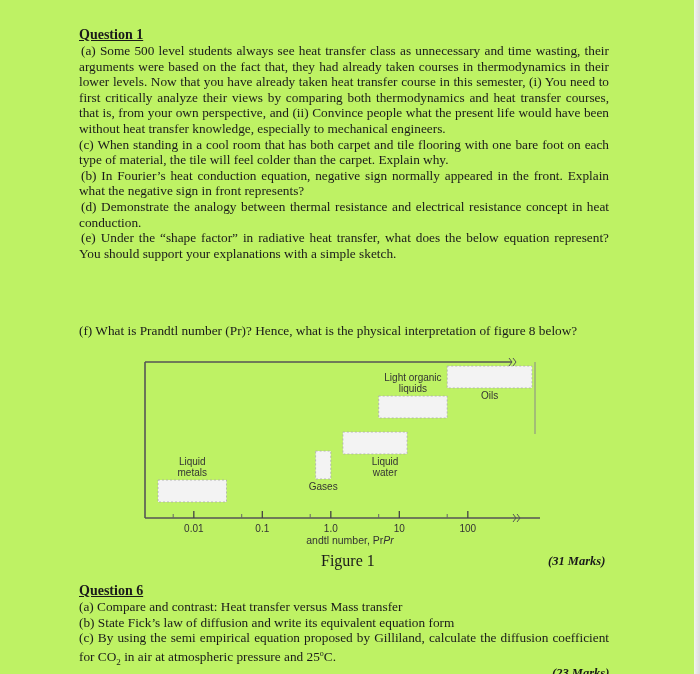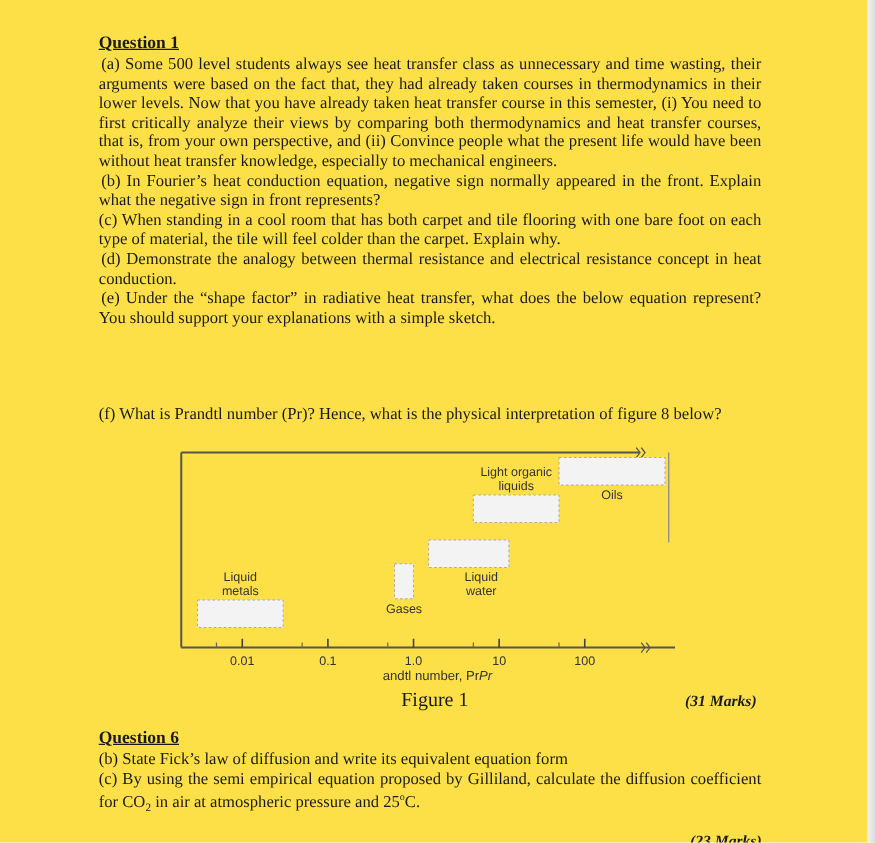--- a/index.html
+++ b/index.html
@@ -1,18 +1,18 @@
 <!DOCTYPE html>
 <html><head>
 <meta charset="utf-8">
 <style>
   html, body { margin: 0; padding: 0; background: #ffffff; }
   body { width: 700px; height: 674px; position: relative; overflow: hidden;
          font-family: "Liberation Serif", "DejaVu Serif", serif; color: #1a1a1a; }
-  .page { position: absolute; left: 0; top: 0; width: 700px; height: 674px; background: #fde047; }
+  .page { position: absolute; left: 0; top: 0; width: 700px; height: 674px; background: #bef264; }
   .scroll-edge { position: absolute; right: 0; top: 0; width: 6px; height: 674px;
                  background: linear-gradient(to right, #f2f2f2, #dcdcdc); }
   .text-block { position: absolute; left: 79px; width: 530px; font-size: 13.3px; line-height: 15.6px;
                 text-align: justify; }
   .q-title { font-weight: bold; text-decoration: underline; font-size: 14px; line-height: 16px; }
   .para { margin: 0; }
   .para.indent { text-indent: 2px; }
   .eq { position: absolute; left: 268px; top: 282px; font-size: 14px; font-style: italic; letter-spacing: 0.2px; }
   .eq sub { font-style: normal; font-size: 11px; }
   .fig-caption { position: absolute; left: 321px; top: 552px; font-size: 16px; }
@@ -22,22 +22,22 @@
   .chart svg text { font-family: "Liberation Sans", "DejaVu Sans", sans-serif; fill: #333; }
 </style>
 </head>
 <body>
 
 <div class="page">
 
   <div class="text-block" style="top:27px;">
     <div class="q-title">Question 1</div>
     <p class="para indent">(a) Some 500 level students always see heat transfer class as unnecessary and time wasting, their arguments were based on the fact that, they had already taken courses in thermodynamics in their lower levels. Now that you have already taken heat transfer course in this semester, (i) You need to first critically analyze their views by comparing both thermodynamics and heat transfer courses, that is, from your own perspective, and (ii) Convince people what the present life would have been without heat transfer knowledge, especially to mechanical engineers.</p>
+    <p class="para">(c) When standing in a cool room that has both carpet and tile flooring with one bare foot on each type of material, the tile will feel colder than the carpet. Explain why.</p>
     <p class="para indent">(b) In Fourier’s heat conduction equation, negative sign normally appeared in the front. Explain what the negative sign in front represents?</p>
-    <p class="para">(c) When standing in a cool room that has both carpet and tile flooring with one bare foot on each type of material, the tile will feel colder than the carpet. Explain why.</p>
     <p class="para indent">(d) Demonstrate the analogy between thermal resistance and electrical resistance concept in heat conduction.</p>
     <p class="para indent">(e) Under the “shape factor” in radiative heat transfer, what does the below equation represent? You should support your explanations with a simple sketch.</p>
   </div>
 
 
   <div class="text-block" style="top:323px;">
     <p class="para">(f) What is Prandtl number (Pr)? Hence, what is the physical interpretation of figure 8 below?</p>
   </div>
 
   <div class="chart">
@@ -84,19 +84,20 @@
         </g>
       <text id="xlabel" x="210" y="190" font-size="10.5" text-anchor="middle"><tspan>andtl number, Pr</tspan><tspan font-style="italic">Pr</tspan></text>
     </svg>
   </div>
 
   <div class="fig-caption">Figure 1</div>
   <div class="marks" style="left:548px; top:554px;text-align:center;">(31 Marks)</div>
 
   <div class="text-block" style="top:583px;">
     <div class="q-title">Question 6</div>
+    <p class="para">(a) Compare and contrast: Heat transfer versus Mass transfer</p>
     <p class="para">(b) State Fick’s law of diffusion and write its equivalent equation form</p>
     <p class="para"><span>(c) By using the semi empirical equation proposed by Gilliland, calculate the diffusion coefficient for CO</span><sub style="font-size:9px;">2</sub><span> in air at atmospheric pressure and 25</span><sup style="font-size:8px;">o</sup><span>C.</span></p>
   </div>
   <div class="marks" style="left:552px; top:666px;">(23 Marks)</div>
 
   <div class="scroll-edge"></div>
 </div>
 
 </body></html>

